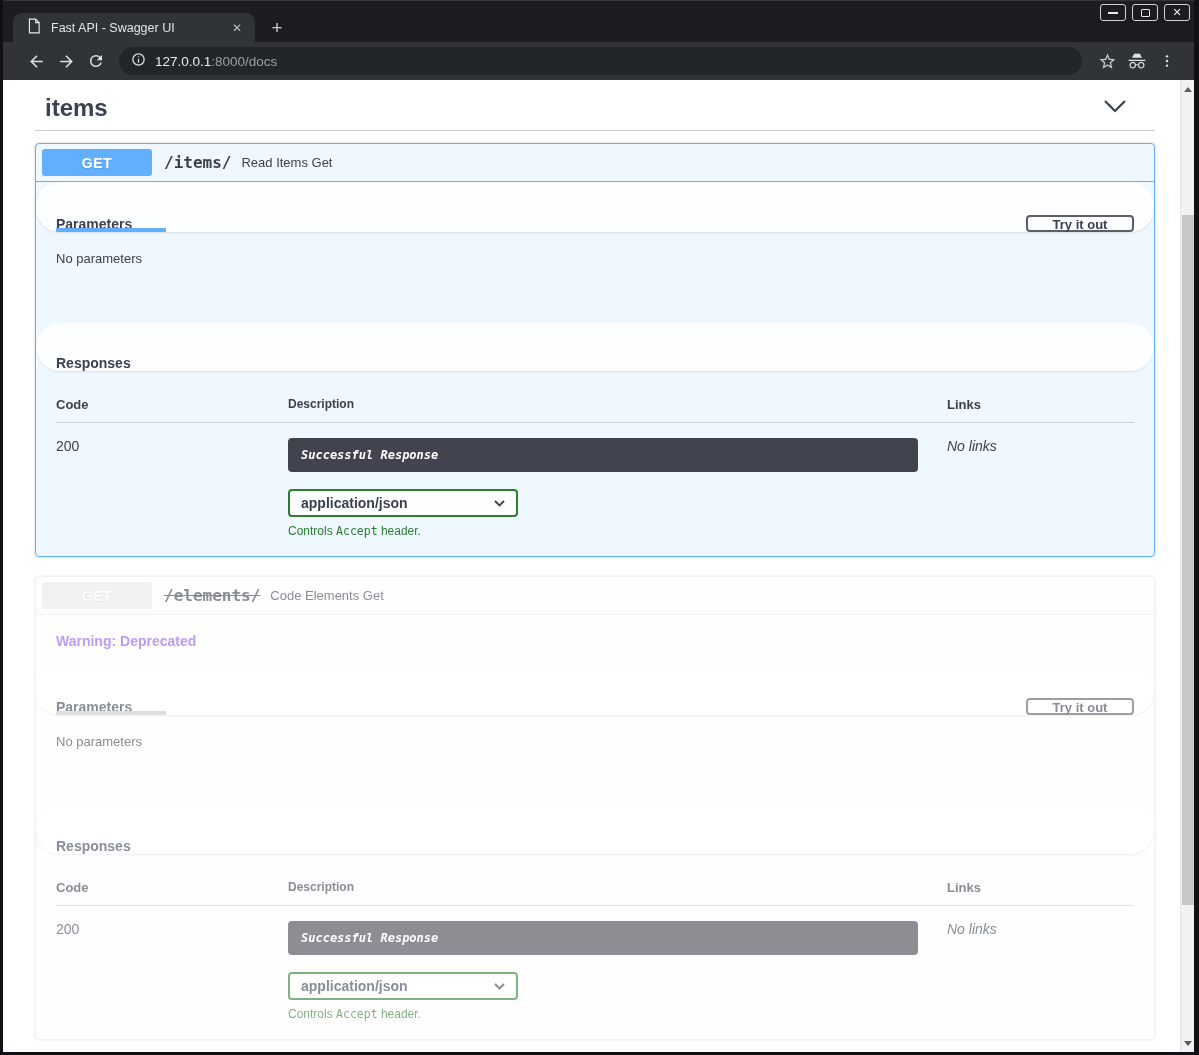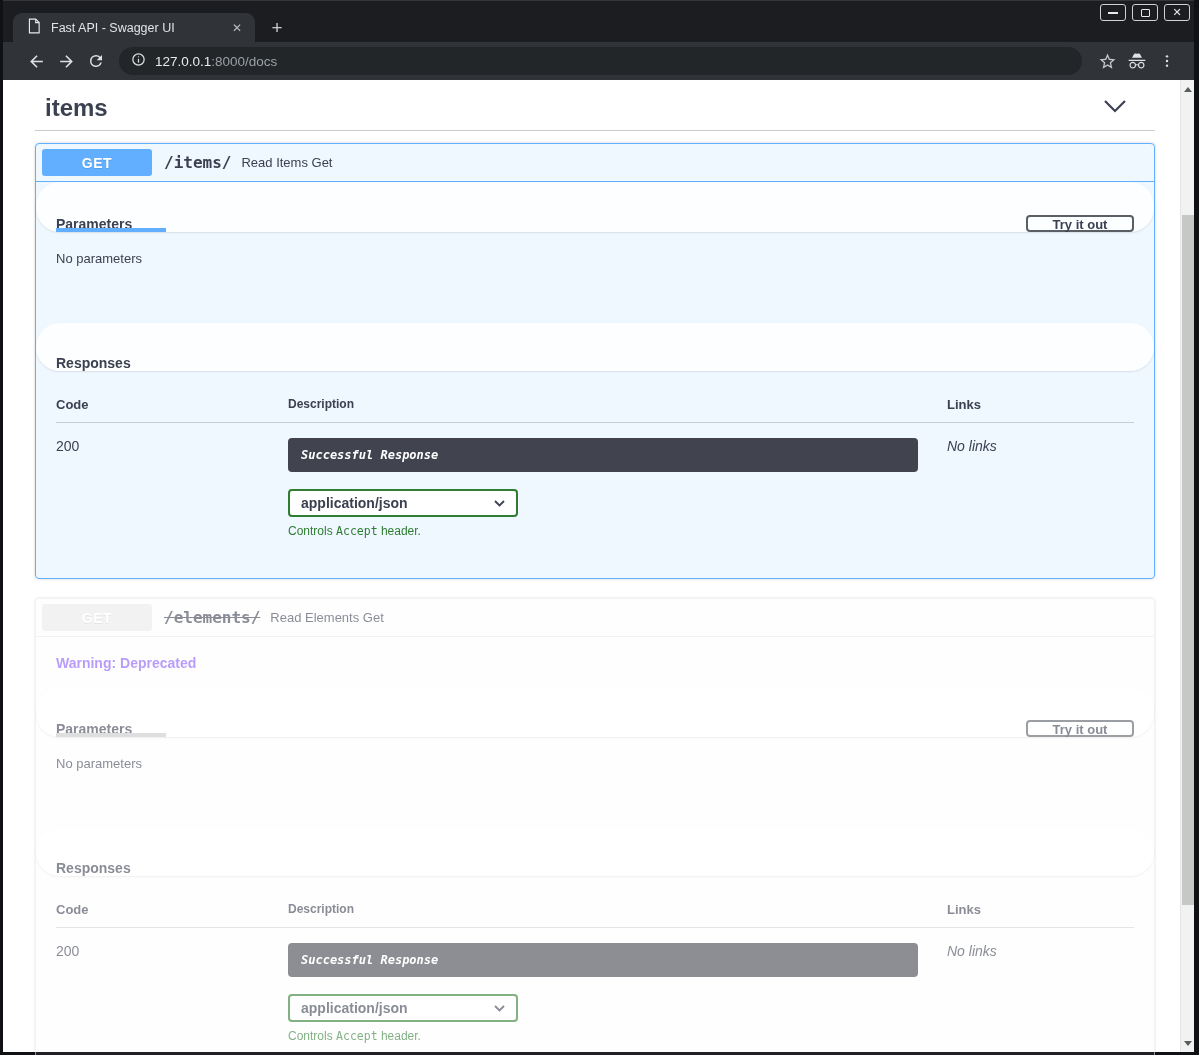--- a/index.html
+++ b/index.html
@@ -62,21 +62,21 @@
               position:relative;border-radius:24px; }
   .sec-title { font-size:14px; font-weight:700; color:#3b4151; }
   .param-underline { position:absolute; left:20px; bottom:0; width:110px; height:4px; background:#61affe; }
   .deprecated .param-underline { background:#c9c9c9; }
   .try-btn { width:108px; height:17px; border:2px solid #5a5f66; border-radius:4px; background:transparent;
              color:#3b4151; font-weight:700; font-size:13px; font-family:"Liberation Sans",sans-serif; cursor:pointer; }
   .resp-head { height:48px; }
 
   .no-params { height:91px; padding:19px 20px; font-size:13px; color:#3b4151; }
 
-  .resp-table { padding:14px 20px 40px; color:#3b4151; }
+  .resp-table { padding:14px 20px 18px; color:#3b4151; }
   .tbl-head { display:flex; padding:12px 0 10px; border-bottom:1px solid rgba(59,65,81,.22); font-weight:700; }
   .col-code  { width:232px; flex:none; }
   .col-desc  { flex:1; min-width:0; }
   .col-links { width:187px; flex:none; }
   .hdr-code, .hdr-links { font-size:13px; }
   .hdr-desc { font-size:12px; }
   .tbl-row { display:flex; padding-top:15px; }
   .code-val { font-size:14px; }
   .resp-box { background:#41444e; border-radius:4px; color:#fff; font-family:"DejaVu Sans Mono",monospace;
               font-style:italic; font-weight:700; font-size:12px; height:34px; padding:0 13px;
@@ -229,21 +229,21 @@
             </div>
             <span class="col-links links-val">No links</span>
           </div>
         </div>
       </div>
 
       <div class="opblock deprecated">
         <div class="op-summary">
           <span class="method-btn">GET</span>
           <span class="op-path">/elements/</span>
-          <span class="op-desc">Read Elements Get</span>
+          <span class="op-desc">Code Elements Get</span>
         </div>
         <div class="warn-row">Warning: Deprecated</div>
         <div class="sec-head">
           <span class="sec-title">Parameters</span>
           <button class="try-btn">Try it out</button>
           <span class="param-underline"></span>
         </div>
         <div class="no-params">No parameters</div>
         <div class="sec-head resp-head">
           <span class="sec-title">Responses</span>

